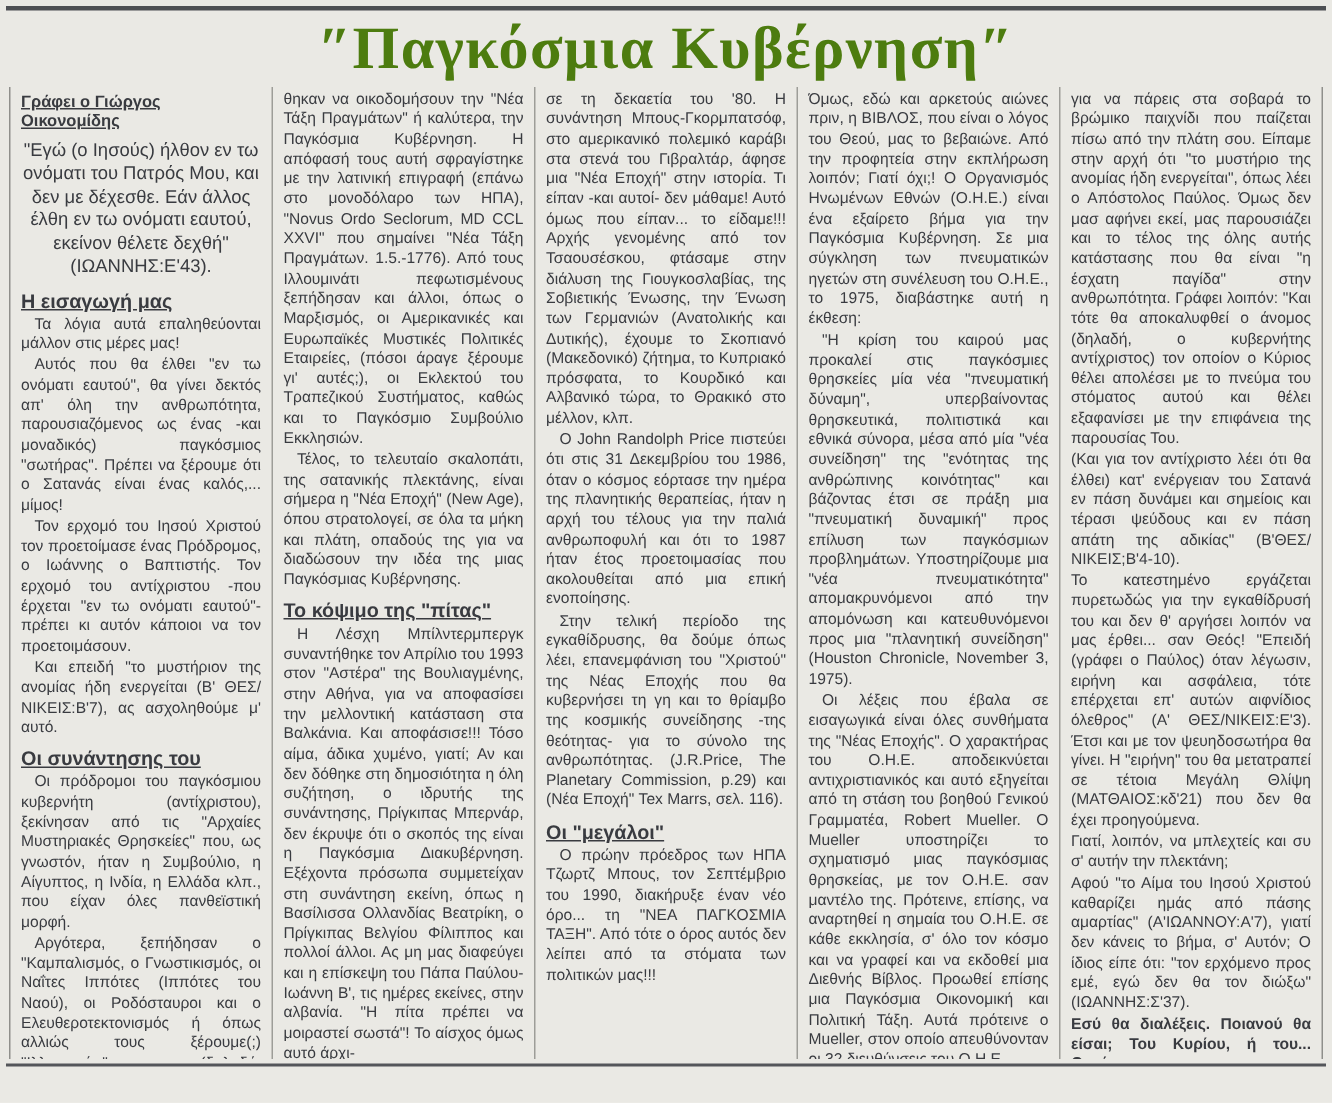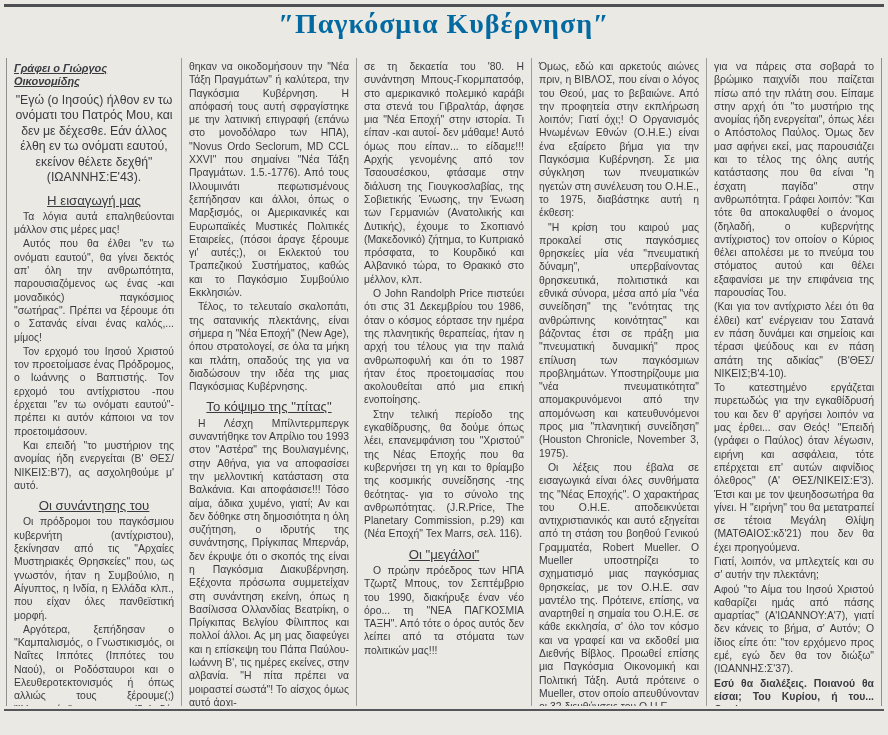--- a/index.html
+++ b/index.html
@@ -22,23 +22,23 @@
   }
   .bottom-rule{
     position:absolute;top:709px;left:4px;right:4px;height:2px;
     background:#54565a;
   }
   .title{
     position:absolute;top:8px;left:0;right:0;
     text-align:center;
     font-family:"Liberation Serif","DejaVu Serif",serif;
     font-weight:bold;
-    font-size:28px;
+    font-size:40px;
     letter-spacing:1px;
-    color:#0369a1;
+    color:#4d7c0f;
     white-space:nowrap;
   }
   .columns{
     position:absolute;top:58px;left:6px;right:6px;height:648px;
     display:flex;
     border-left:1px solid #8f8f8b;
     border-right:1px solid #8f8f8b;
   }
   .col{
     flex:1 1 0;
@@ -52,36 +52,35 @@
   .blk{margin:0;}
   .p, .cont, .bold{
     text-align:justify;
     margin:0 0 1px 0;
   }
   .p{ text-indent:9px; }
   .cont{ text-indent:0; }
   .bold{ font-weight:bold; }
   .byline{
     font-weight:bold;
-    font-style:italic;
     text-decoration:underline;
     font-size:11px;
     margin:2px 0 4px 0;
     text-align:left;
   }
   .quote{
     text-align:center;
     font-size:12.3px;
     line-height:15.5px;
     margin:0 0 8px 0;
   }
   .heading{
-    font-weight:normal;
+    font-weight:bold;
     text-decoration:underline;
-    text-align:center;
+    text-align:left;
     font-size:13.2px;
     margin:7px 0 3px 0;
   }
 </style>
 </head>
 <body>
 
 <div class="page">
   <div class="top-rule"></div>
   <div class="title">″Παγκόσμια Κυβέρνηση″</div>

